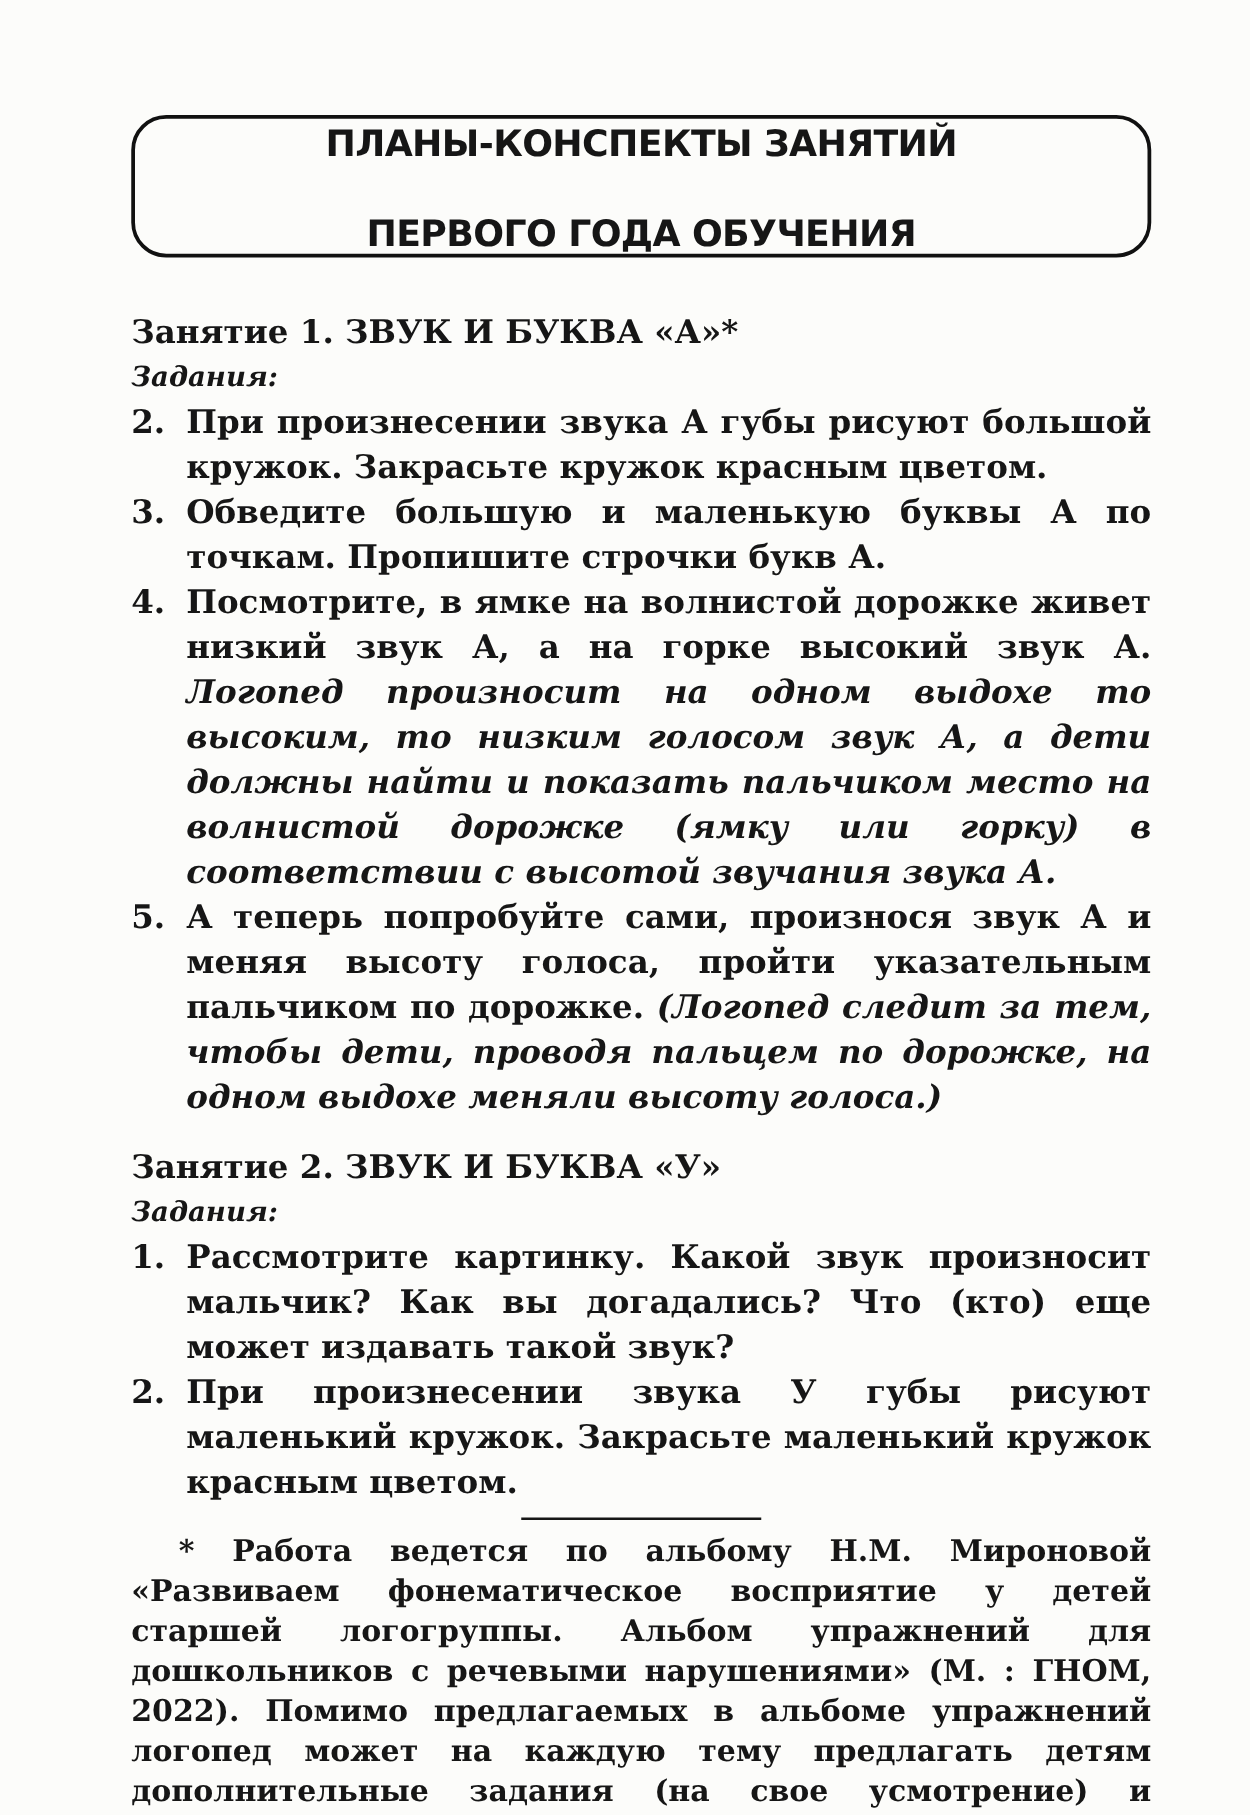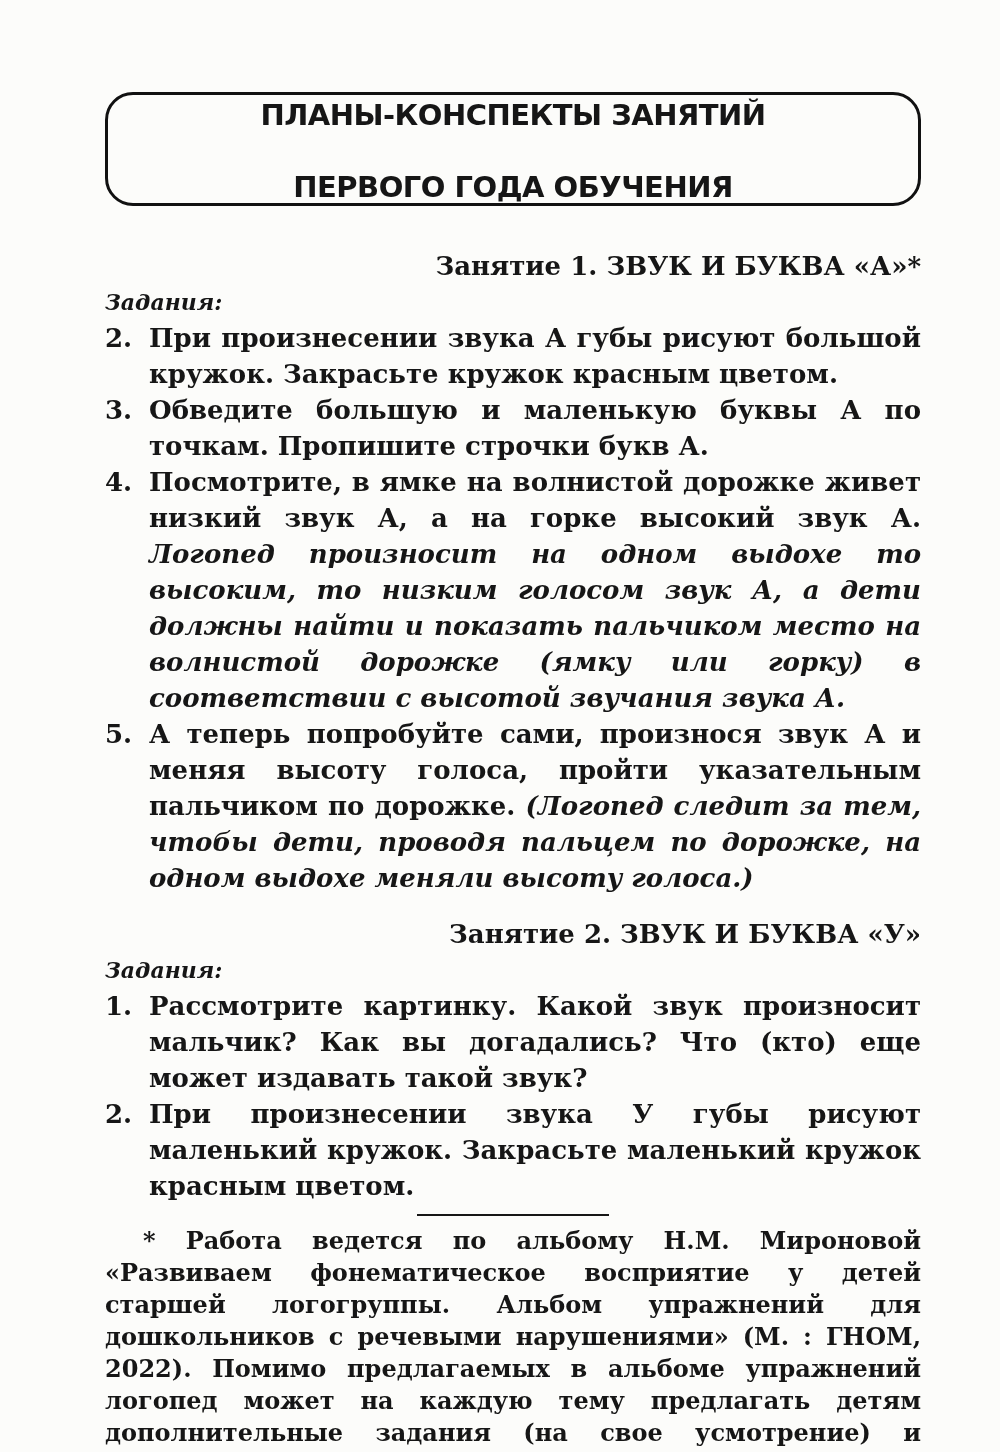--- a/index.html
+++ b/index.html
@@ -35,21 +35,21 @@
     line-height: 40px;
     letter-spacing: -0.5px;
     text-align: center;
     white-space: nowrap;
   }
   .section-heading {
     margin-top: 42px;
     font-weight: bold;
     font-size: 26px;
     line-height: 36px;
-    text-align: right;
+    text-align: left;
   }
   .section + .section .section-heading { margin-top: 20px; }
   .tasks-label {
     font-weight: bold;
     font-style: italic;
     font-size: 22px;
     line-height: 36px;
   }
   .task {
     font-weight: bold;

